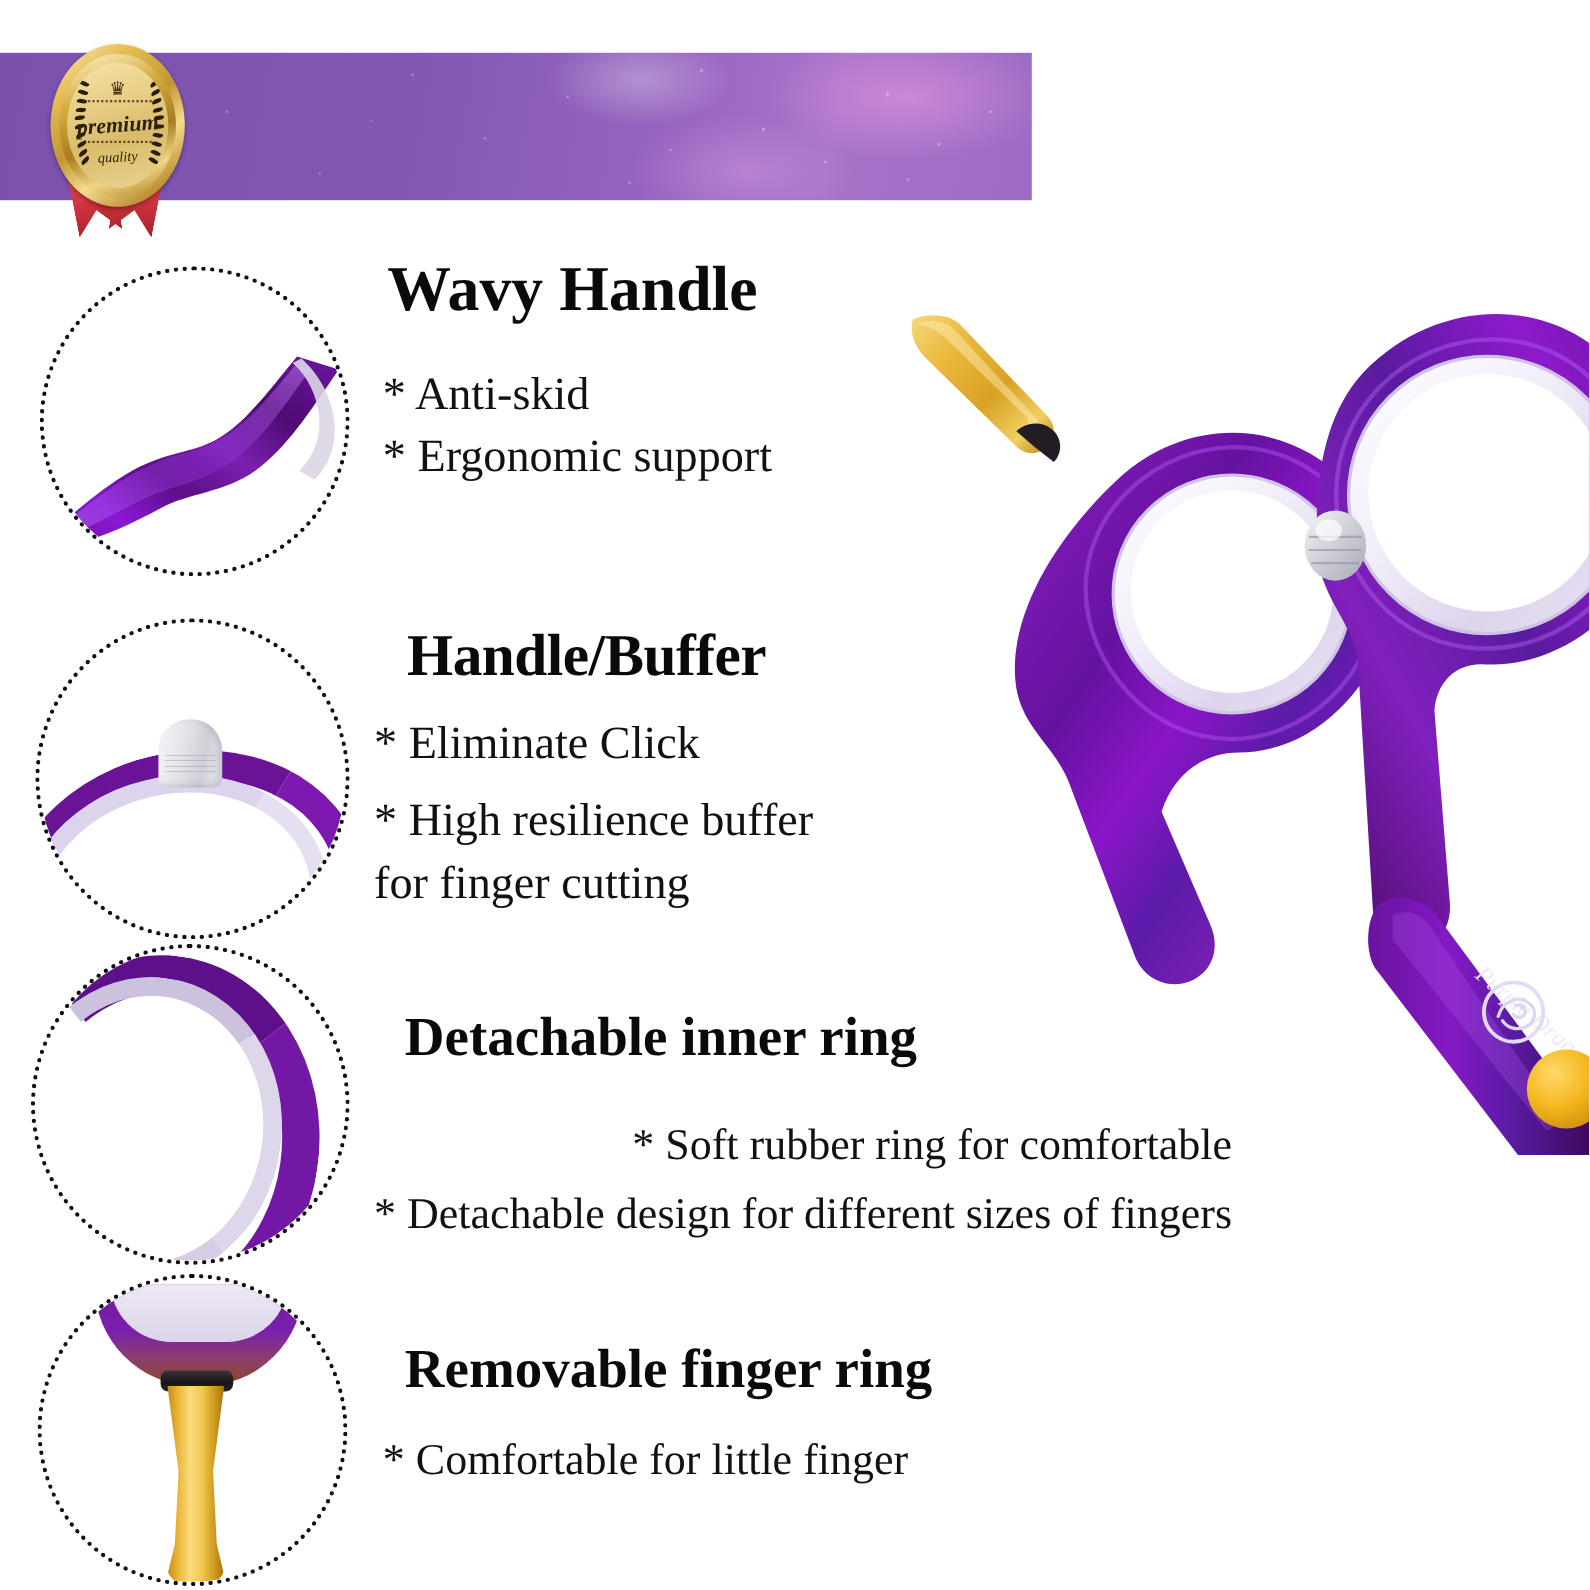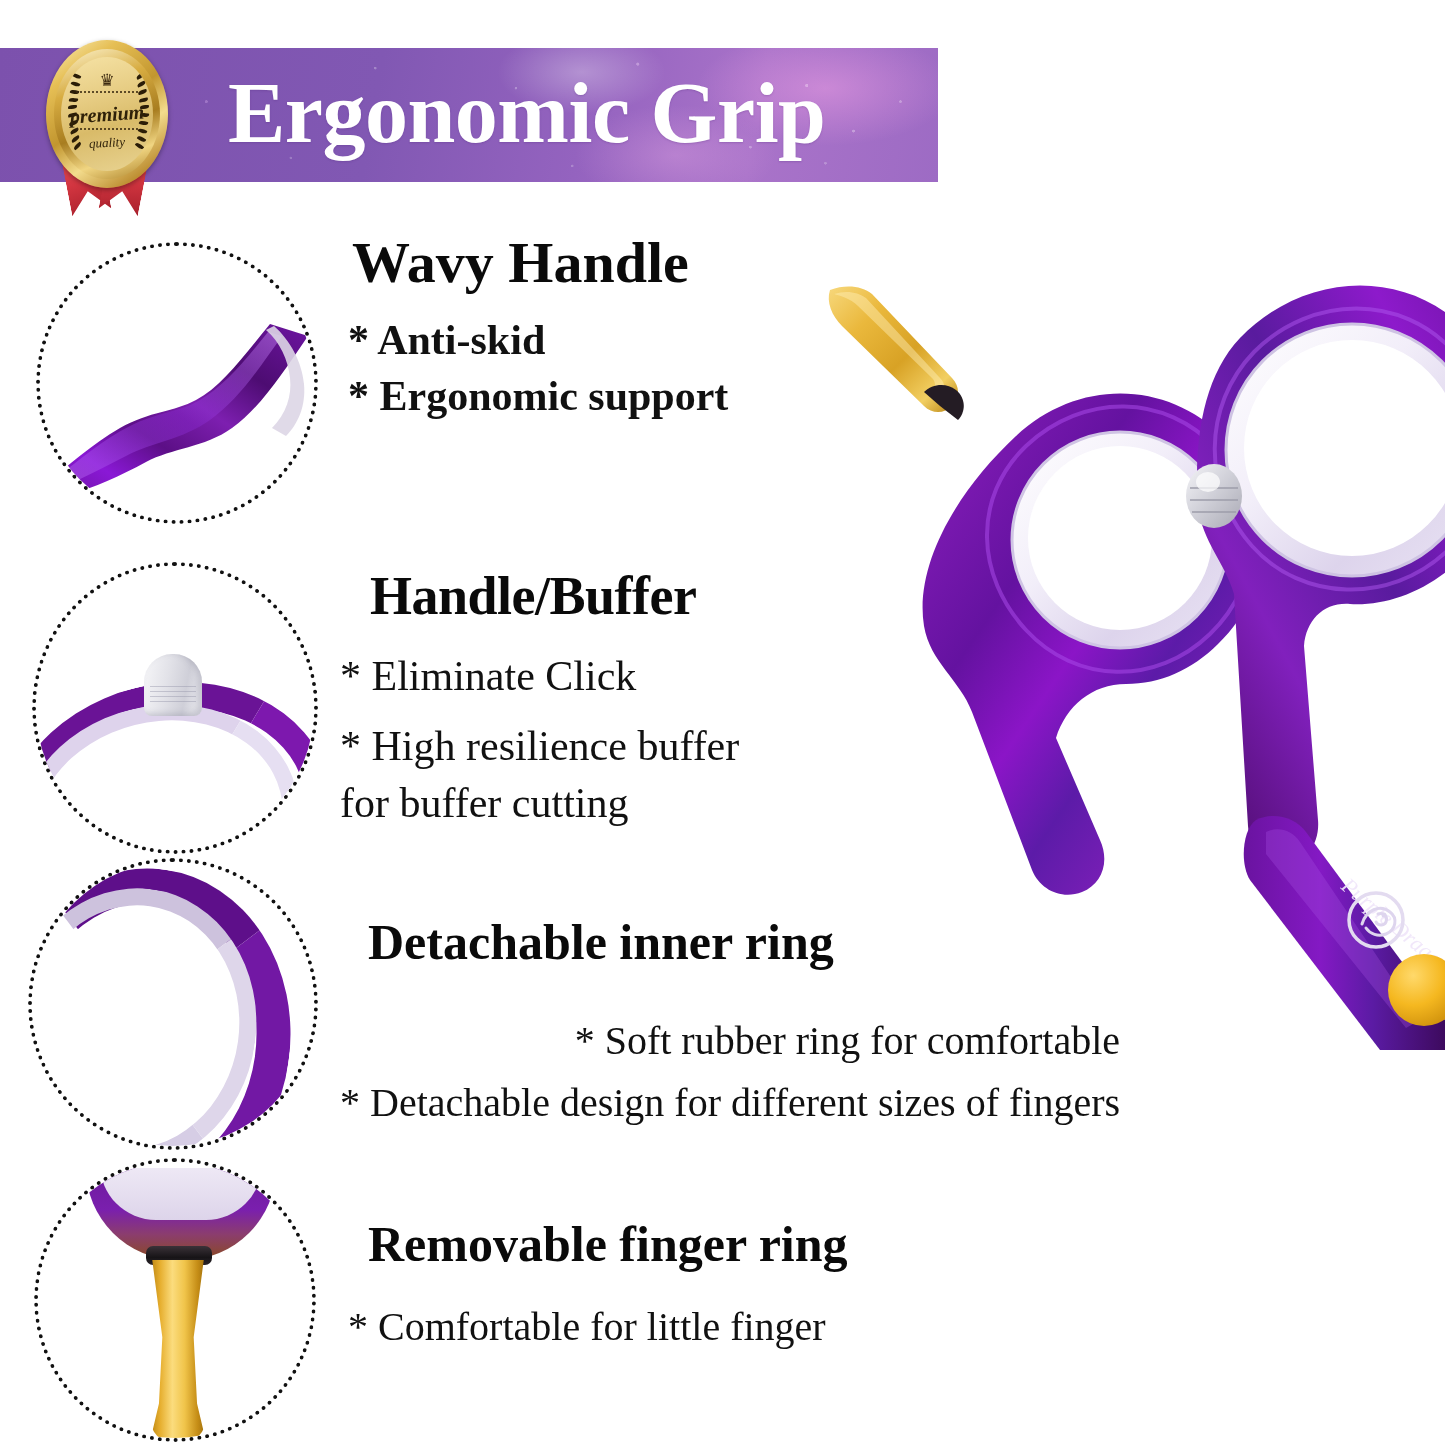--- a/index.html
+++ b/index.html
@@ -200,21 +200,21 @@
     position: absolute;
     color: #111111;
     line-height: 1.34;
     font-family: "Liberation Serif", "DejaVu Serif", serif;
   }
   .feature-bullets div { white-space: nowrap; }
 
   
   #circle-wavy-handle { left: 36px; top: 242px; width: 282px; height: 282px; }
   #title-wavy-handle  { left: 352px; top: 233px; font-size: 58px; }
-  #bullets-wavy-handle{ left: 348px; top: 312px; font-size: 42px; font-weight: bold; }
+  #bullets-wavy-handle{ left: 348px; top: 331px; font-size: 42px; }
 
   
   #circle-muffler { left: 32px; top: 562px; width: 286px; height: 292px; }
   #title-muffler  { left: 370px; top: 568px; font-size: 54px; letter-spacing: -0.5px; }
   #bullets-muffler{ left: 340px; top: 648px; font-size: 42px; }
 
   
   #circle-inner-ring { left: 28px; top: 858px; width: 290px; height: 292px; }
   #title-inner-ring  { left: 368px; top: 916px; font-size: 50px; }
   #bullets-inner-ring{ left: 340px; top: 1014px; font-size: 40px; text-align: right; }
@@ -359,21 +359,20 @@
     top: 260px;
     width: 625px;
     height: 790px;
   }
 </style>
 </head>
 <body>
 
 <div id="header-banner">
   <div id="banner-glitter"></div>
-  <div id="banner-title">Ergonomic Grip</div>
 </div>
 
 <div id="premium-badge">
   <div class="ribbon-tail ribbon-left"></div>
   <div class="ribbon-tail ribbon-right"></div>
   <div id="badge-oval-outer">
     <div id="badge-oval-mid">
       <div id="badge-oval-inner">
         <div class="laurel laurel-l">
           <span style="top:4%;left:2px;transform:rotate(30deg)"></span>
@@ -446,21 +445,21 @@
   <div class="detail-art">
     <div id="art-muffler-ring"></div>
     <div id="art-muffler-ring-inner"></div>
     <div id="art-muffler-bumper"></div>
   </div>
 </div>
 <div class="feature-title" id="title-muffler">Handle/Buffer</div>
 <div class="feature-bullets" id="bullets-muffler">
   <div style="margin-bottom:14px">* Eliminate Click</div>
   <div>* High resilience buffer</div>
-  <div>for buffer cutting</div>
+  <div>for finger cutting</div>
 </div>
 
 <div class="feature-circle" id="circle-inner-ring">
   <div class="detail-art">
     <div id="art-ring-outer"></div>
     <div id="art-ring-inner"></div>
   </div>
 </div>
 <div class="feature-title" id="title-inner-ring">Detachable inner ring</div>
 <div class="feature-bullets" id="bullets-inner-ring">

